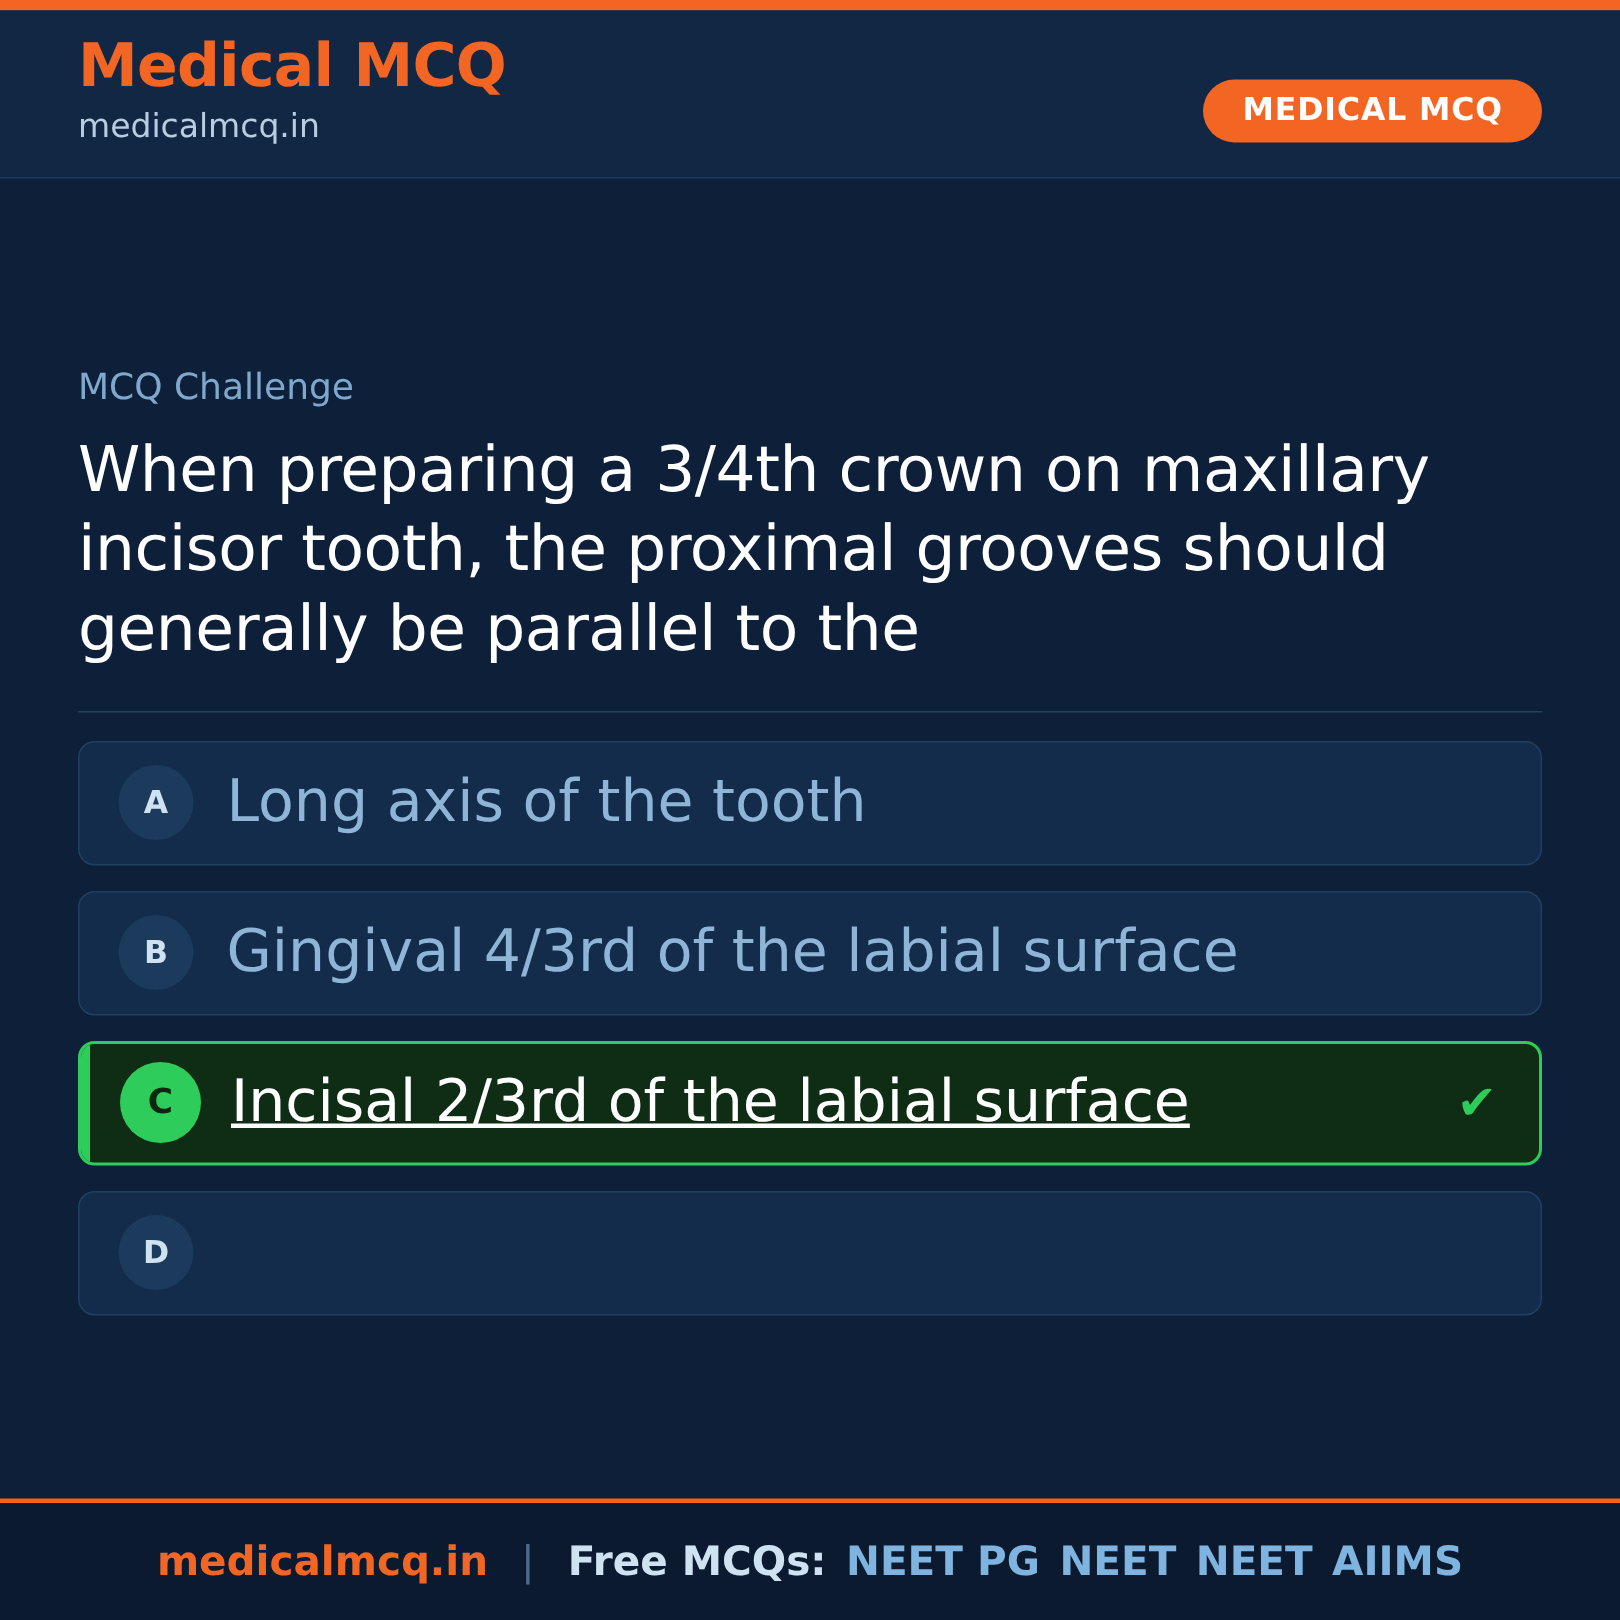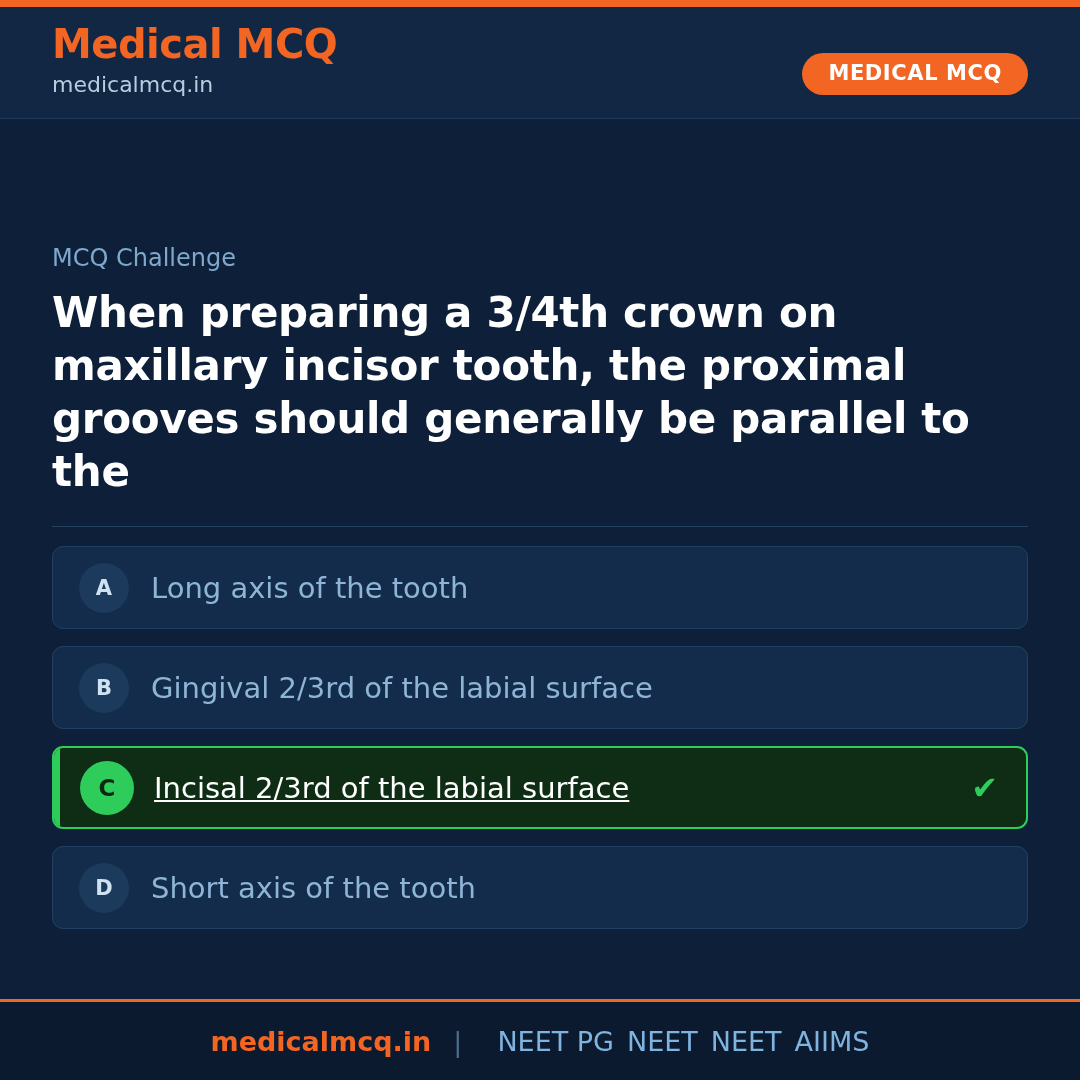--- a/index.html
+++ b/index.html
@@ -81,21 +81,21 @@
   }
   .eyebrow {
     color: #7fa8cc;
     font-size: 24px;
     margin-top: 125px;
     line-height: 1.2;
   }
   .question {
     color: #ffffff;
     font-size: 42px;
-    font-weight: bold;
+    font-weight: normal;
     line-height: 1.26;
     margin-top: 14px;
     letter-spacing: -0.3px;
     max-width: 985px;
   }
   .divider {
     height: 1px;
     background: #26405f;
     margin-top: 28px;
   }
@@ -147,21 +147,21 @@
   .option.correct .opt-letter {
     background: #2ecc5a;
     color: #09280f;
     width: 54px;
     height: 54px;
     font-size: 23px;
   }
   .opt-text {
     margin-left: 22px;
     color: #8fb5d6;
-    font-size: 29px;
+    font-size: 39px;
     line-height: 1.2;
   }
   .option.correct .opt-text {
     color: #ffffff;
     margin-left: 20px;
     text-decoration: underline;
   }
   .opt-check {
     position: absolute;
     right: 28px;
@@ -199,21 +199,21 @@
     padding: 0 22px;
   }
   .f-label {
     color: #cfe2f2;
     font-size: 27px;
     font-weight: bold;
   }
   .f-exam {
     color: #7fb4e0;
     font-size: 27px;
-    font-weight: normal;
+    font-weight: bold;
     padding-left: 13px;
   }
 </style>
 </head>
 <body>
 
 <div class="page">
 
   <div class="top-accent"></div>
 
@@ -232,41 +232,41 @@
 
     <div class="options">
 
       <div class="option">
         <div class="opt-letter">A</div>
         <div class="opt-text">Long axis of the tooth</div>
       </div>
 
       <div class="option">
         <div class="opt-letter">B</div>
-        <div class="opt-text">Gingival 2/3rd of the labial surface</div>
+        <div class="opt-text">Gingival 4/3rd of the labial surface</div>
       </div>
 
       <div class="option correct">
         <div class="opt-letter">C</div>
         <div class="opt-text">Incisal 2/3rd of the labial surface</div>
         <div class="opt-check">✔</div>
       </div>
 
       <div class="option">
         <div class="opt-letter">D</div>
-        <div class="opt-text">Short axis of the tooth</div>
       </div>
 
     </div>
   </div>
 
   <div class="footer">
     <div class="footer-inner">
       <span class="f-site">medicalmcq.in</span>
       <span class="f-sep">|</span>
+      <span class="f-label">Free MCQs:</span>
       <span class="f-exam">NEET PG</span>
       <span class="f-exam">NEET</span>
       <span class="f-exam">NEET</span>
       <span class="f-exam">AIIMS</span>
     </div>
   </div>
 
 </div>
 
 </body></html>

